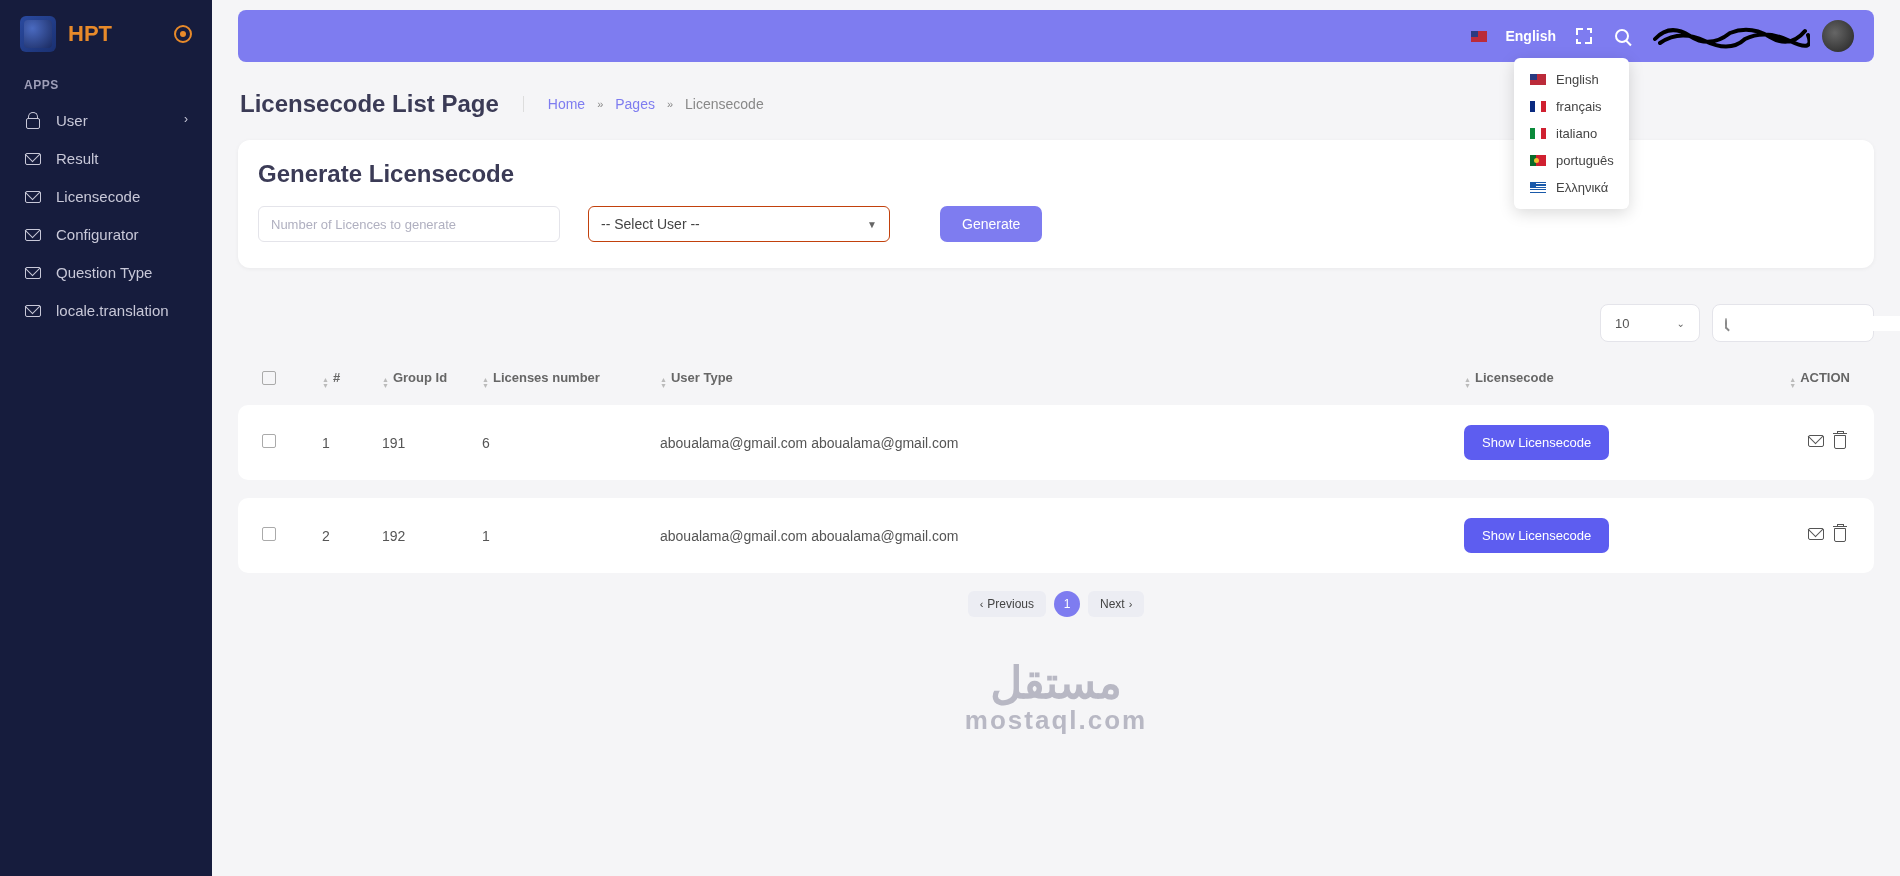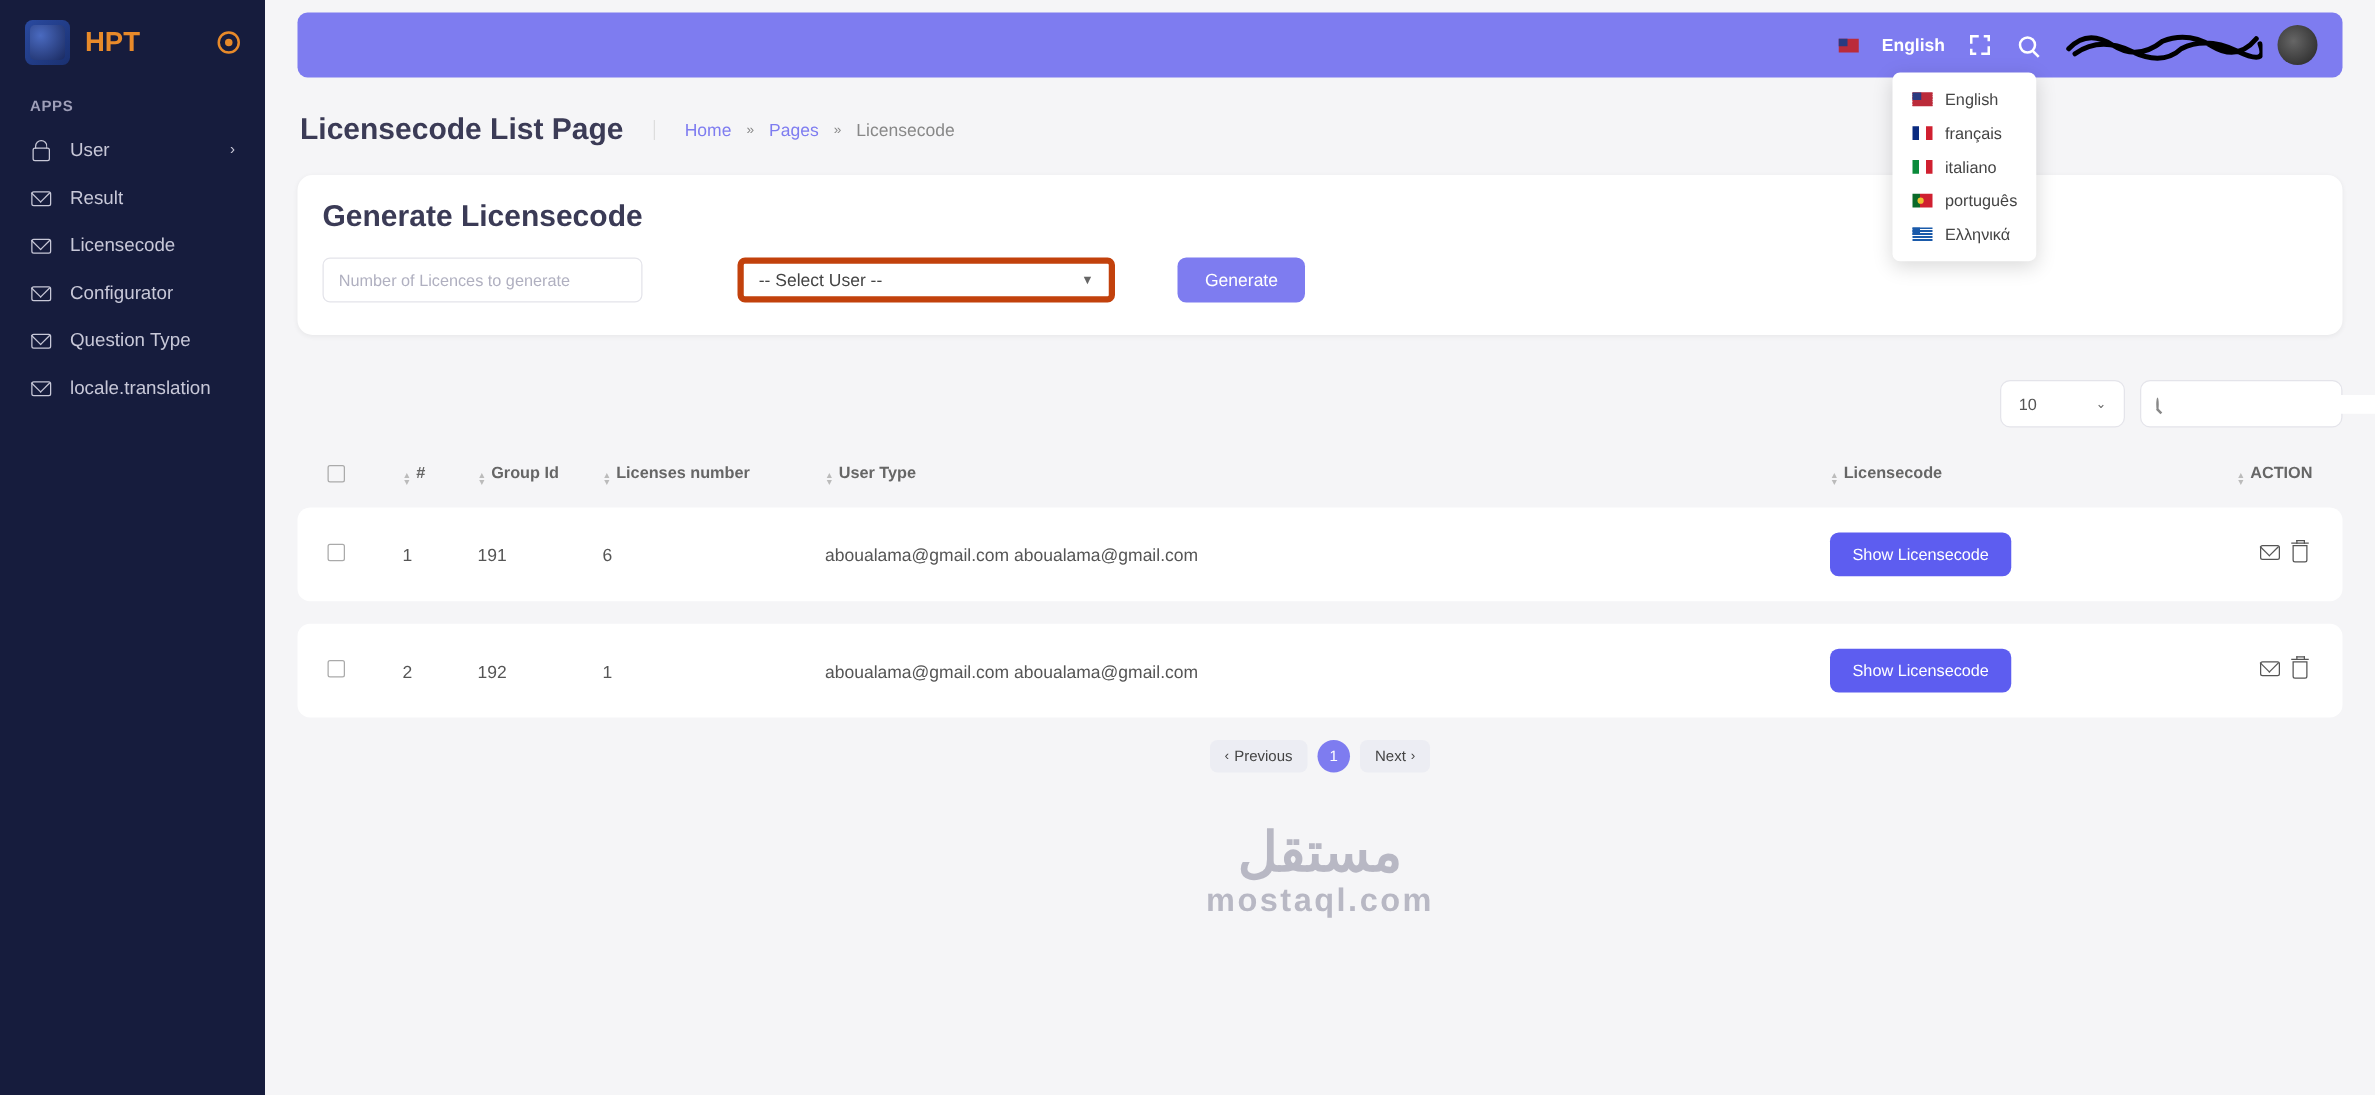--- a/index.html
+++ b/index.html
@@ -267,43 +267,42 @@
   box-shadow: 0 1px 4px rgba(0,0,0,0.05);
 }
 .card-title {
   font-size: 24px;
   font-weight: 600;
   color: #3b3b56;
   margin-bottom: 18px;
 }
 .gen-row { display: flex; gap: 28px; align-items: center; }
 .input-text {
-  width: 256px;
+  width: 302px;
   height: 36px;
   border: 1px solid #e4e4ea;
   border-radius: 6px;
   padding: 0 12px;
   font-size: 13px;
   color: #555;
 }
 .input-text::placeholder { color: #b0b0c0; }
 .select-box {
   width: 302px;
   height: 36px;
-  border: 5px solid #c2410c;
+  border: 1px solid #c2410c;
   border-radius: 6px;
   padding: 0 12px;
   display: flex;
   align-items: center;
   justify-content: space-between;
   font-size: 14px;
   color: #444;
   background: #fff;
   cursor: pointer;
-  margin-left: 48px;
 }
 .select-arrow { font-size: 10px; color: #666; }
 .btn-primary {
   background: #7e7cf0;
   color: #fff;
   border: none;
   border-radius: 7px;
   padding: 10px 22px;
   font-size: 14px;
   font-weight: 500;

